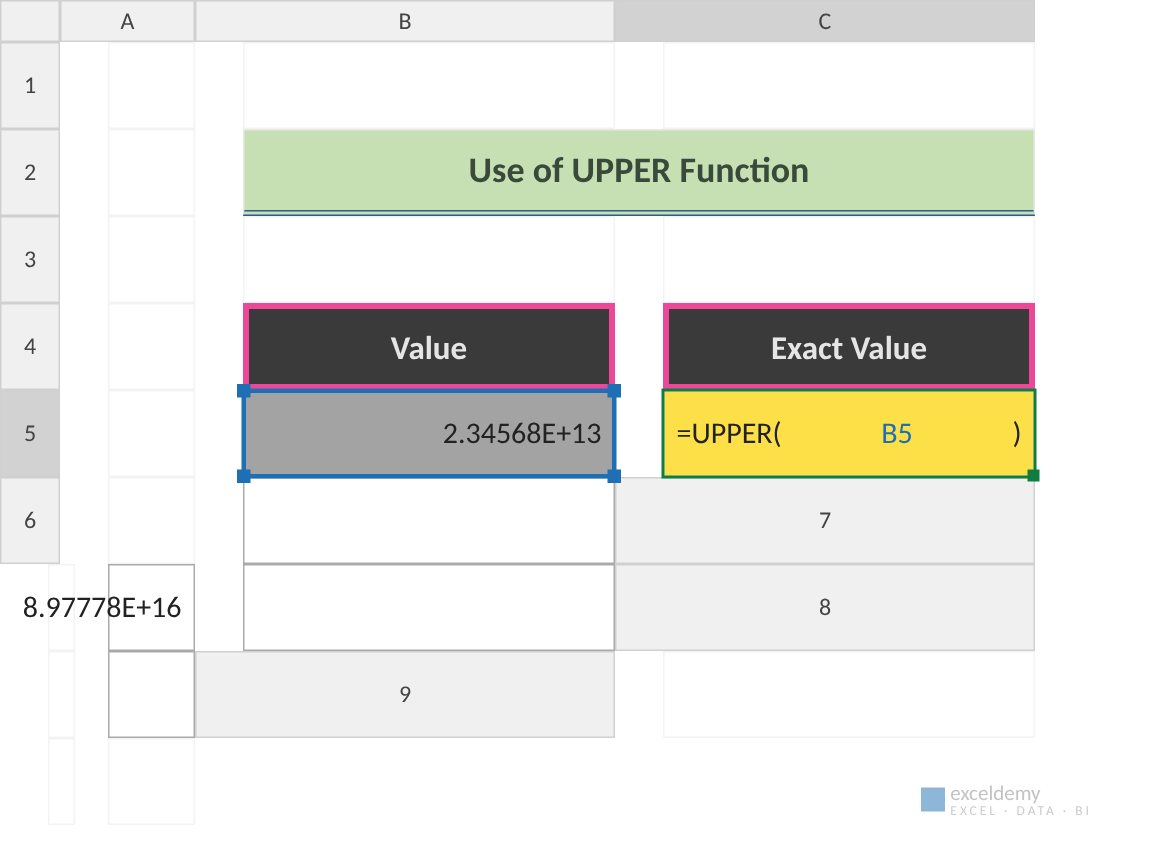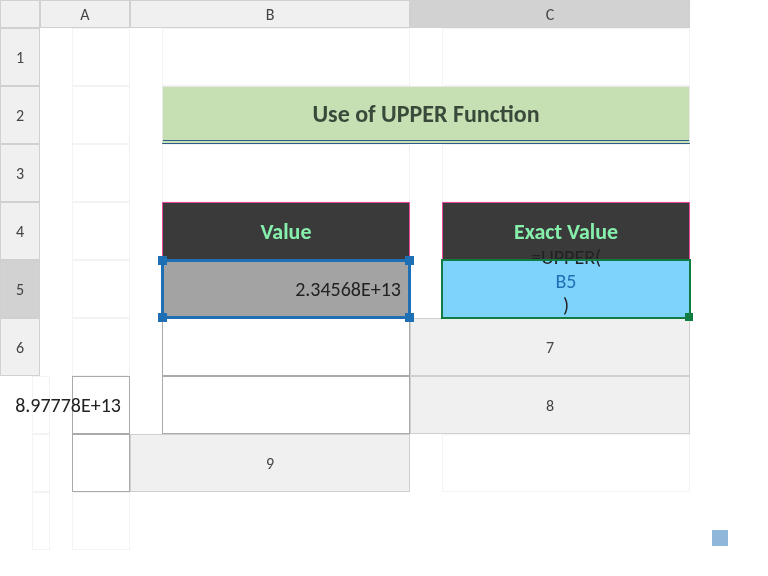--- a/index.html
+++ b/index.html
@@ -42,25 +42,25 @@
   .title-cell {
     background: #c6e0b4;
     font-weight: bold;
     font-size: 24px;
     color: #3a4a3a;
     border-bottom: 4px double #2e5c8a;
     justify-content: center;
   }
   .header-cell {
     background: #3a3a3a;
-    color: #86efac;
+    color: #e5e5e5;
     font-weight: bold;
     font-size: 22px;
     justify-content: center;
-    border: 1px solid #ec4899;
+    border: 4px solid #ec4899;
   }
   .data-cell {
     justify-content: flex-end;
     border: 1px solid #aaa;
     font-size: 20px;
   }
   .empty-data {
     border: 1px solid #aaa;
     background: #fff;
   }
@@ -83,24 +83,23 @@
     position: absolute;
     width: 9px; height: 9px;
     background: #1f6fb5;
     z-index: 5;
   }
   .sq-tr { top: -5px; right: -5px; }
   .sq-bl { bottom: -5px; left: -5px; }
   .active-c5 {
     outline: 2px solid #107c41;
     outline-offset: -1px;
-    justify-content: flex-end;
+    justify-content: space-between;
     z-index: 2;
-    background: #7dd3fc;
-    flex-direction: column;
+    background: #fde047;
   }
   .active-c5::after {
     content: "";
     position: absolute;
     width: 8px; height: 8px;
     background: #107c41;
     bottom: -4px; right: -4px;
   }
   .formula-black { color: #222; font-size: 20px; }
   .formula-ref { color: #1f6fb5; font-size: 20px; }
@@ -166,28 +165,32 @@
       <span class="formula-ref">B5</span>
       <span class="formula-black">)</span>
   </div>
 
   <div class="rowhead">6</div>
   <div class="cell nobord"></div>
   <div class="cell empty-data"></div>
 
   <div class="rowhead">7</div>
   <div class="cell nobord"></div>
-  <div class="cell data-cell">8.97778E+13</div>
+  <div class="cell data-cell">8.97778E+16</div>
   <div class="cell empty-data"></div>
 
   <div class="rowhead">8</div>
   <div class="cell nobord"></div>
   <div class="cell empty-data"></div>
 
   <div class="rowhead">9</div>
   <div class="cell nobord"></div>
   <div class="cell nobord"></div>
   <div class="cell nobord"></div>
 </div>
 
 <div class="watermark">
   <span class="logo"></span>
+  <span>
+    <span>exceldemy</span>
+    <span class="sub">EXCEL · DATA · BI</span>
+  </span>
 </div>
 
 </body></html>

